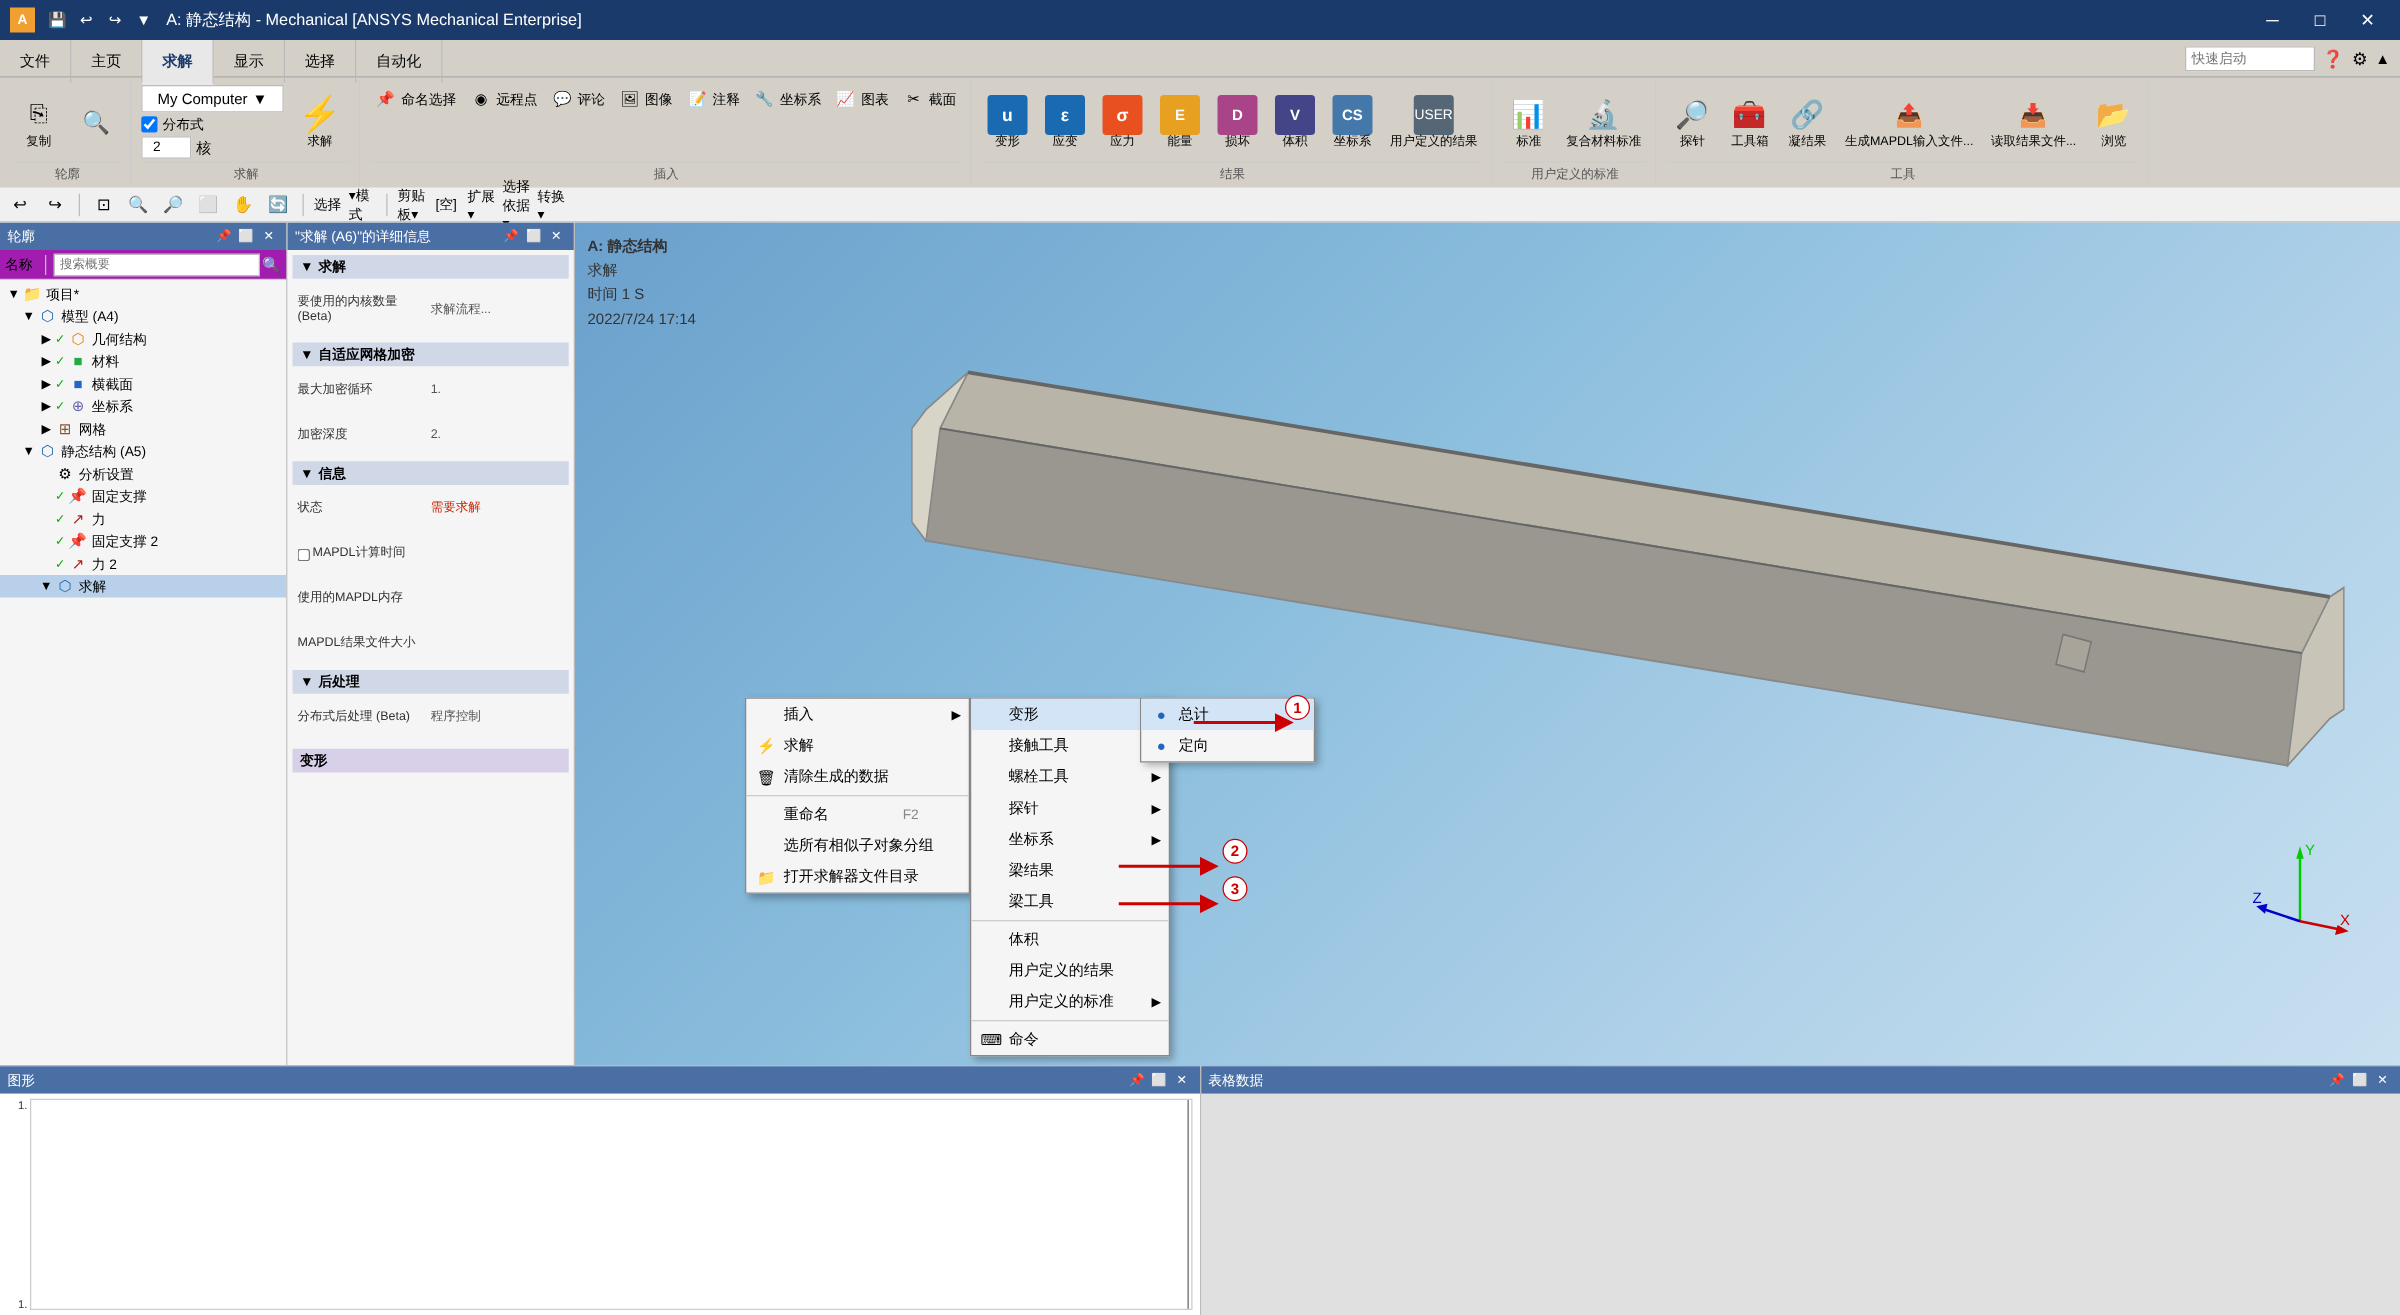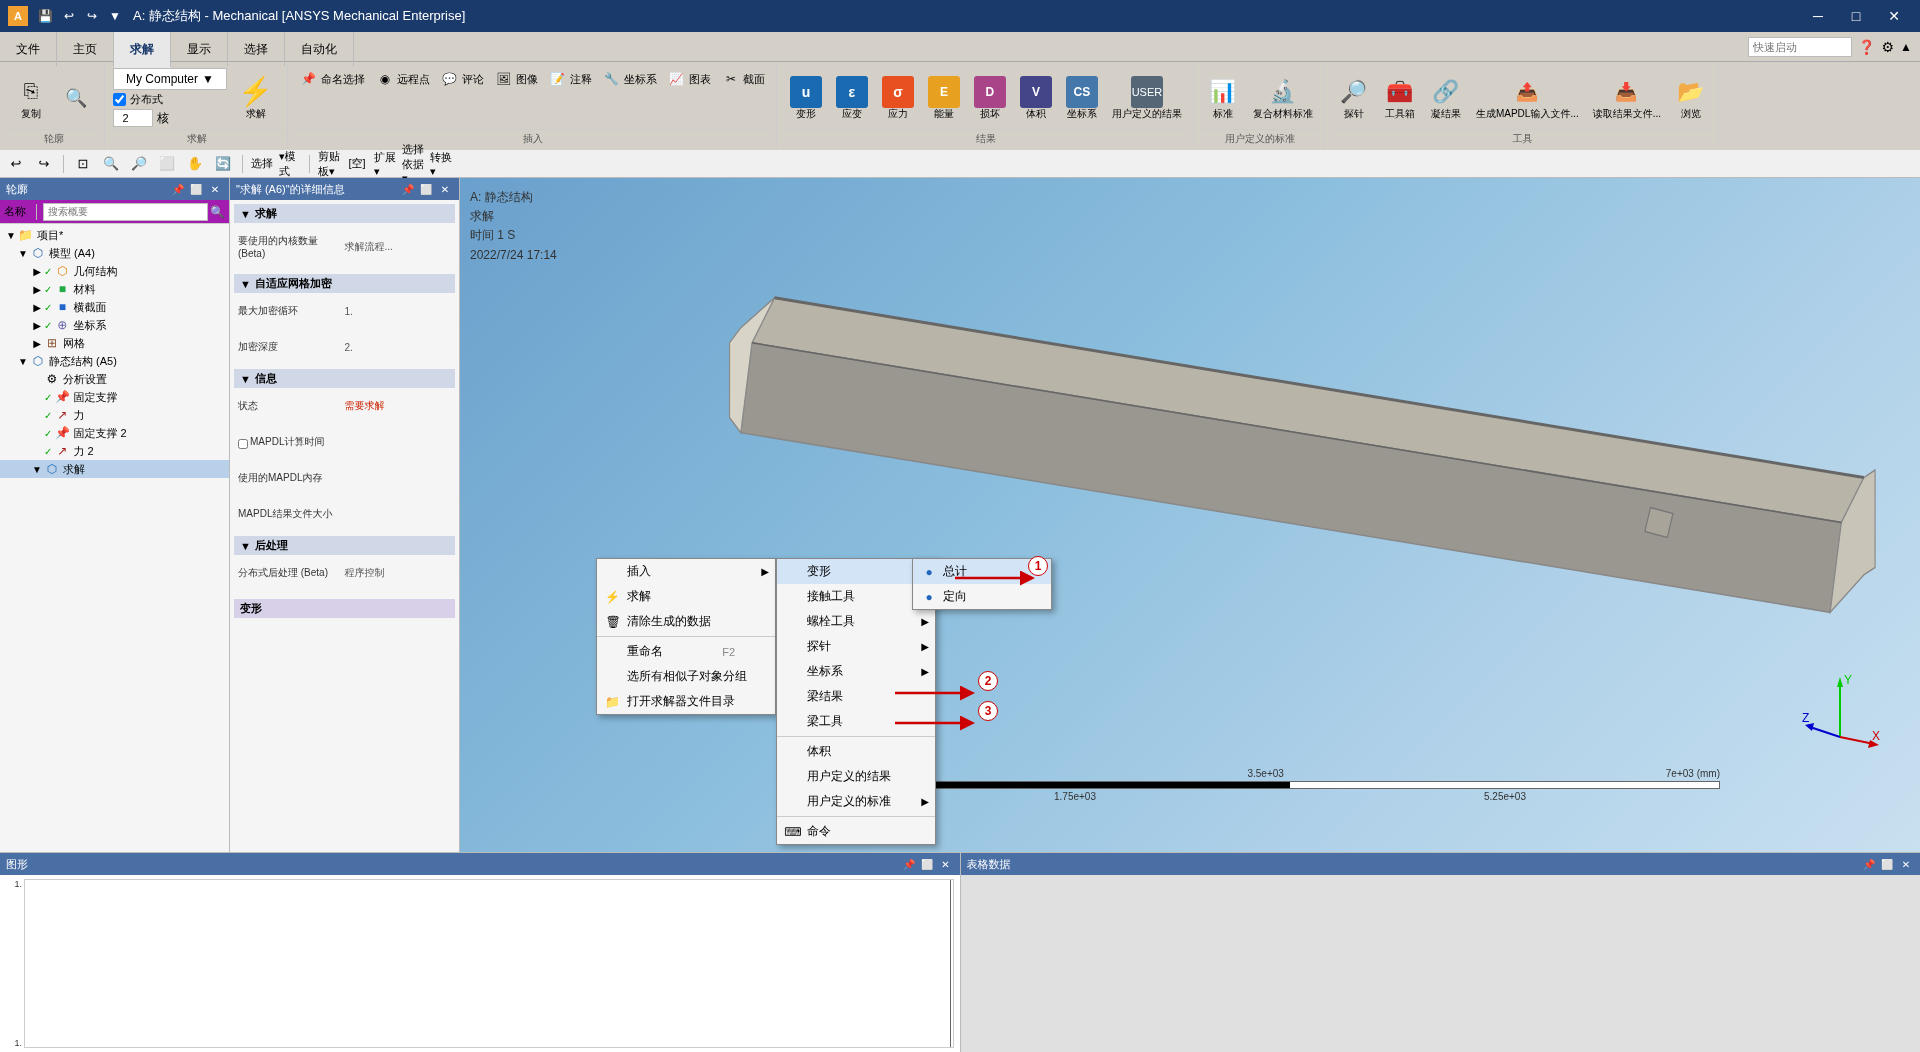--- a/index.html
+++ b/index.html
@@ -522,21 +522,21 @@
 
         <div style="margin-top:8px;padding:2px 6px;background:#d8d0e8;">
           <span style="font-size:11px;font-weight:bold;">变形</span>
         </div>
       </div>
     </div>
 
     <div id="viewport">
 
       <div id="viewport-info">
-        <div style="font-weight:normal;">A: 静态结构</div>
+        <div style="font-weight:bold;">A: 静态结构</div>
         <div>求解</div>
         <div>时间 1 S</div>
         <div>2022/7/24 17:14</div>
       </div>
 
 
       <svg id="beam-svg" width="100%" height="100%" viewBox="0 0 1300 450" preserveAspectRatio="none" style="position:absolute;top:0;left:0;">
 
         <polygon points="280,80 1250,200 1230,230 260,110" fill="#b8b4a8" stroke="#888" stroke-width="1"></polygon>
 
@@ -546,32 +546,20 @@
 
         <polygon points="1250,200 1260,195 1260,260 1250,265 1220,290 1230,230" fill="#c8c4b8" stroke="#888" stroke-width="1"></polygon>
 
         <line x1="280" y1="80" x2="1250" y2="200" stroke="#666" stroke-width="2"></line>
 
         <line x1="260" y1="110" x2="1230" y2="230" stroke="#666" stroke-width="1"></line>
 
         <polygon points="1060,220 1080,224 1075,240 1055,236" fill="#a8a49a" stroke="#777" stroke-width="1"></polygon>
       </svg>
 
-      <div id="scale-bar" style="position:absolute;bottom:50px;left:400px;right:200px;">
-        <div id="scale-numbers">
-          <span>0</span>
-          <span>3.5e+03</span>
-          <span>7e+03 (mm)</span>
-        </div>
-        <div id="scale-line"></div>
-        <div id="scale-sub-numbers" style="display:flex;justify-content:space-around;font-size:10px;color:#333;margin-top:2px;">
-          <span>1.75e+03</span>
-          <span>5.25e+03</span>
-        </div>
-      </div>
 
       <svg id="axis-indicator" width="80" height="80" style="position:absolute;bottom:100px;right:40px;">
 
         <line x1="40" y1="65" x2="40" y2="10" stroke="#00cc00" stroke-width="2"></line>
         <polygon points="40,5 37,15 43,15" fill="#00cc00"></polygon>
         <text x="44" y="12" font-size="12" fill="#00cc00">Y</text>
 
         <line x1="40" y1="65" x2="10" y2="55" stroke="#0000cc" stroke-width="2"></line>
         <polygon points="5,53 14,51 12,59" fill="#0000cc"></polygon>
         <text x="2" y="50" font-size="12" fill="#0000cc">Z</text>

